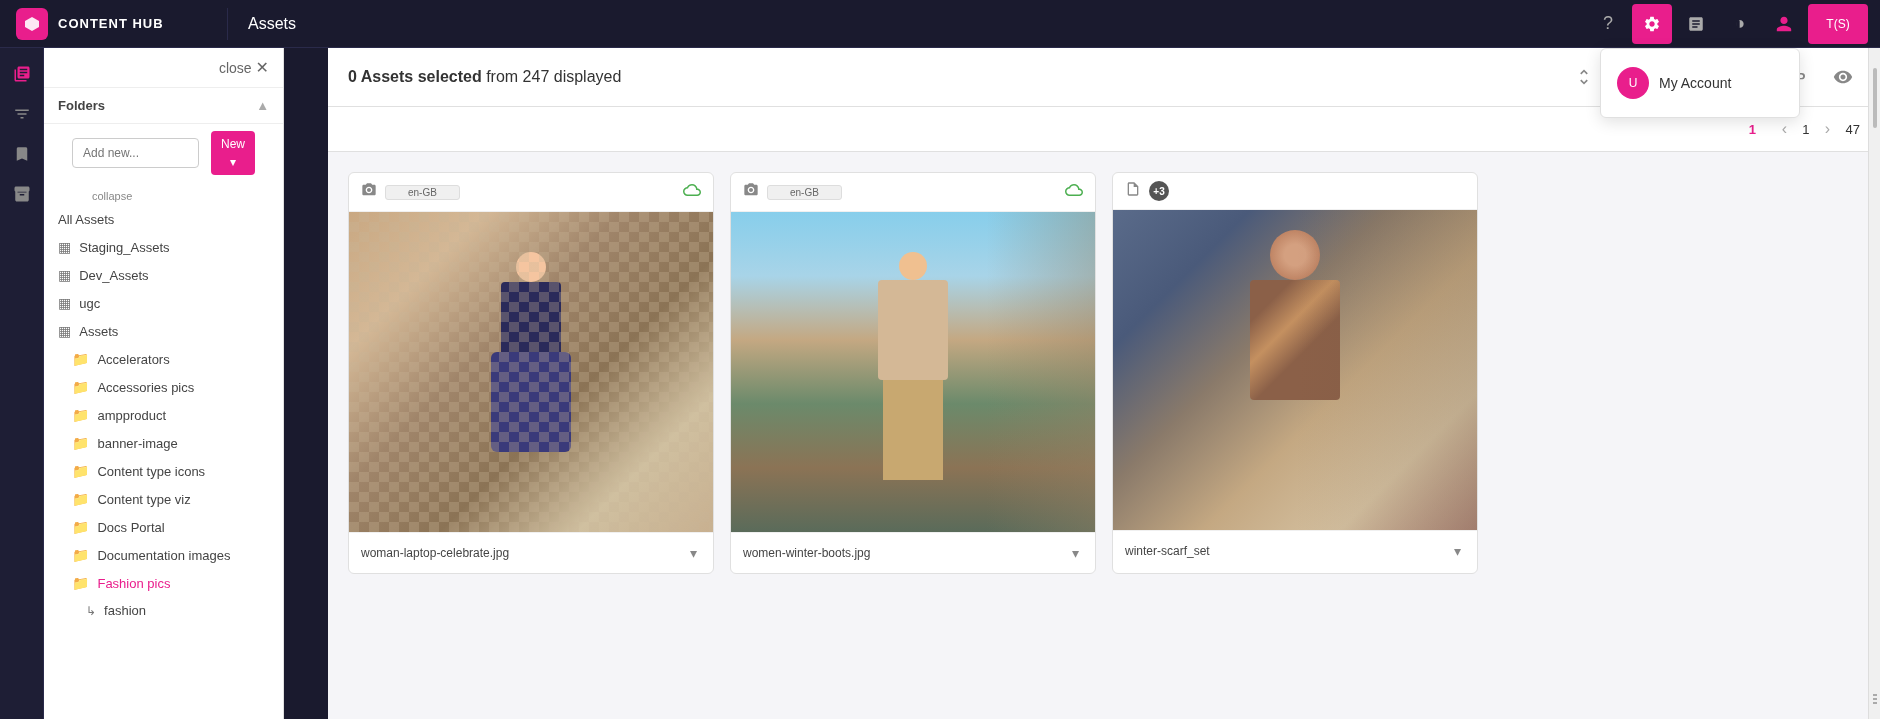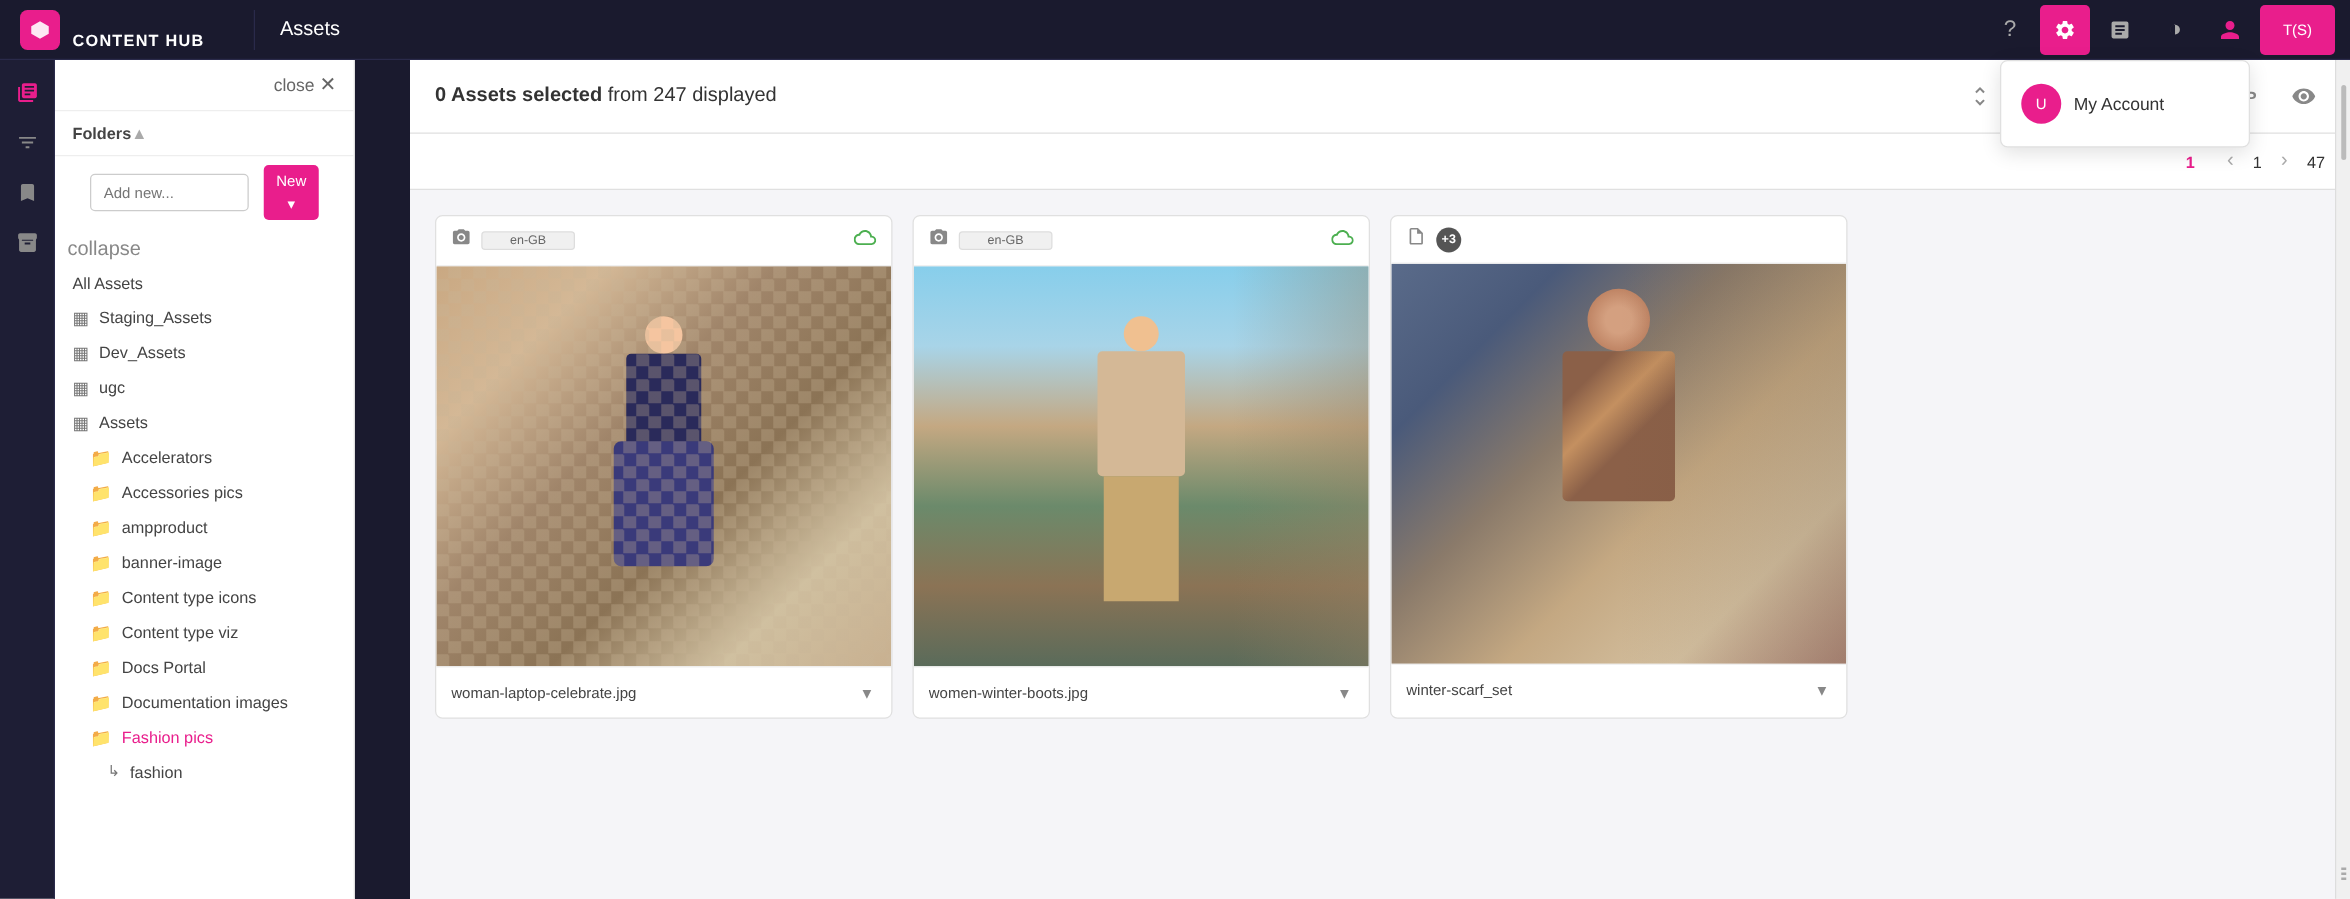--- a/index.html
+++ b/index.html
@@ -5,21 +5,21 @@
     * { box-sizing: border-box; margin: 0; padding: 0; }
     body { font-family: -apple-system, BlinkMacSystemFont, 'Segoe UI', sans-serif; background: #1a1a2e; color: #333; overflow: hidden; width: 1880px; height: 719px; }
 
     
     .topbar {
       position: fixed; top: 0; left: 0; right: 0; height: 48px;
       background: #1a1a2e; display: flex; align-items: center;
       z-index: 100; border-bottom: 1px solid #2a2a4a;
     }
     .topbar-logo {
-      width: 204px; display: flex; align-items: flex-end; gap: 10px;
+      width: 228px; display: flex; align-items: center; gap: 10px;
       padding: 0 16px; border-right: 1px solid #2a2a4a;
     }
     .logo-icon {
       width: 32px; height: 32px; background: #e91e8c;
       border-radius: 6px; display: flex; align-items: center; justify-content: center;
       color: white; font-weight: bold; font-size: 14px;
     }
     .topbar-app-name { color: #fff; font-size: 13px; font-weight: 600; letter-spacing: 1px; text-transform: uppercase; }
     .topbar-section-title { color: #fff; font-size: 16px; font-weight: 400; padding-left: 20px; flex: 1; }
     .topbar-actions { display: flex; align-items: center; gap: 4px; padding-right: 12px; }
@@ -52,38 +52,38 @@
     .sidebar-header {
       display: flex; align-items: center; justify-content: space-between;
       padding: 10px 14px; border-bottom: 1px solid #eee;
     }
     .sidebar-close-btn {
       background: none; border: none; cursor: pointer; color: #666; font-size: 14px;
       display: flex; align-items: center; gap: 4px;
     }
     .folders-section { padding: 0; }
     .folders-header {
-      display: flex; align-items: center; 
+      display: flex; align-items: center; justify-content: space-between;
       padding: 10px 14px; font-size: 13px; font-weight: 600; color: #444;
       border-bottom: 1px solid #eee;
     }
     .add-new-input {
       width: calc(100% - 28px); margin: 10px 14px; padding: 7px 10px;
       border: 1px solid #ccc; border-radius: 4px; font-size: 12px; color: #999;
       outline: none;
     }
     .new-btn {
       position: absolute; right: 14px; top: 0;
       background: #e91e8c; color: white; border: none; border-radius: 4px;
       padding: 6px 10px; font-size: 12px; cursor: pointer; display: flex; align-items: center; gap: 4px;
     }
     .add-row { display: flex; align-items: center; gap: 8px; padding: 4px 14px 8px; }
-    .collapse-link { font-size: 16px; color: #888; padding: 4px 10px; cursor: pointer; }
+    .collapse-link { font-size: 11px; color: #888; padding: 4px 24px; cursor: pointer; margin-left: 24px; }
     .folder-item {
-      display: flex; align-items: flex-start; gap: 8px; padding: 6px 14px;
+      display: flex; align-items: flex-end; gap: 8px; padding: 6px 14px;
       font-size: 13px; color: #444; cursor: pointer; border-radius: 0;
     }
     .folder-item .folder-icon { font-size: 14px; color: #777; }
     .folder-item.indent-1 { padding-left: 28px; }
     .folder-item.indent-2 { padding-left: 42px; }
     .folder-item.highlighted { color: #e91e8c; font-weight: 500; }
 
     
     .main {
       position: fixed; top: 48px; left: 328px; right: 0; bottom: 0;

